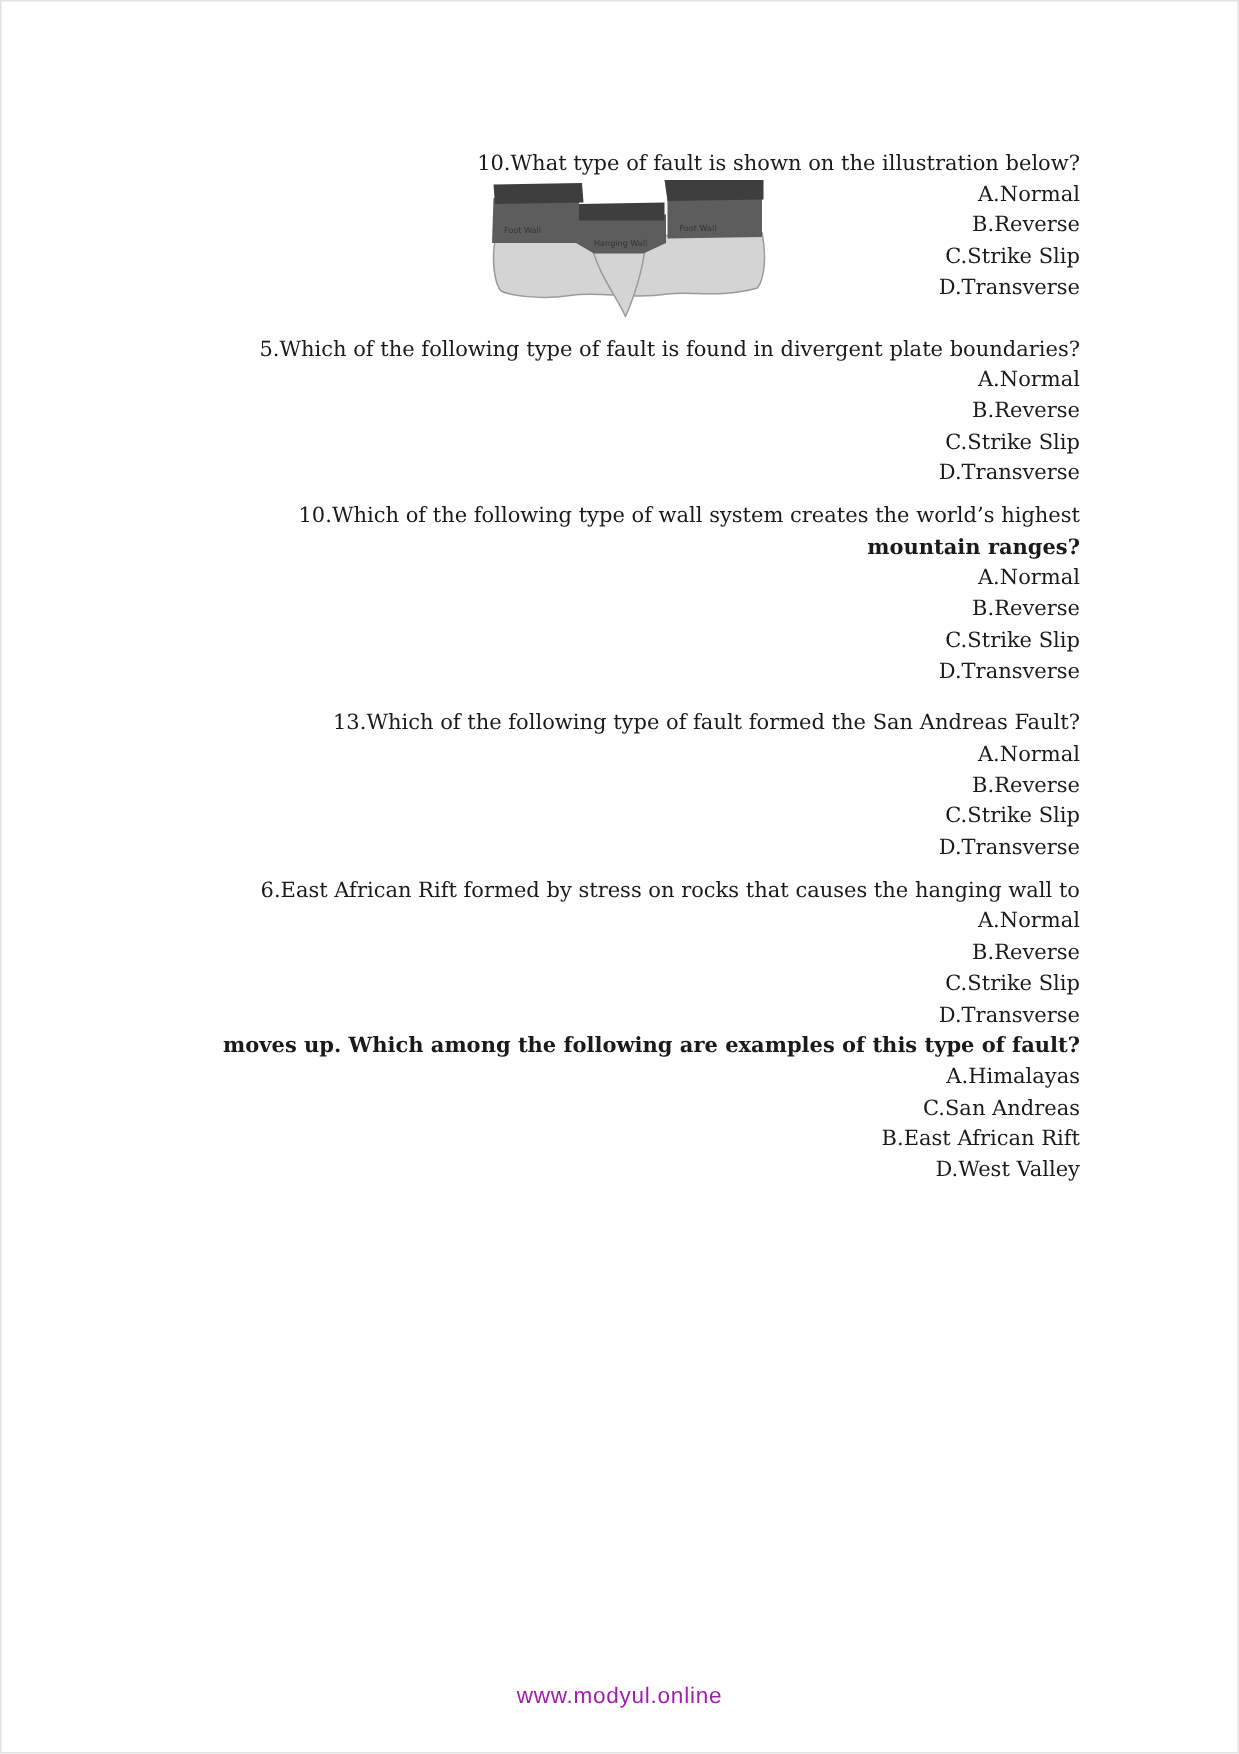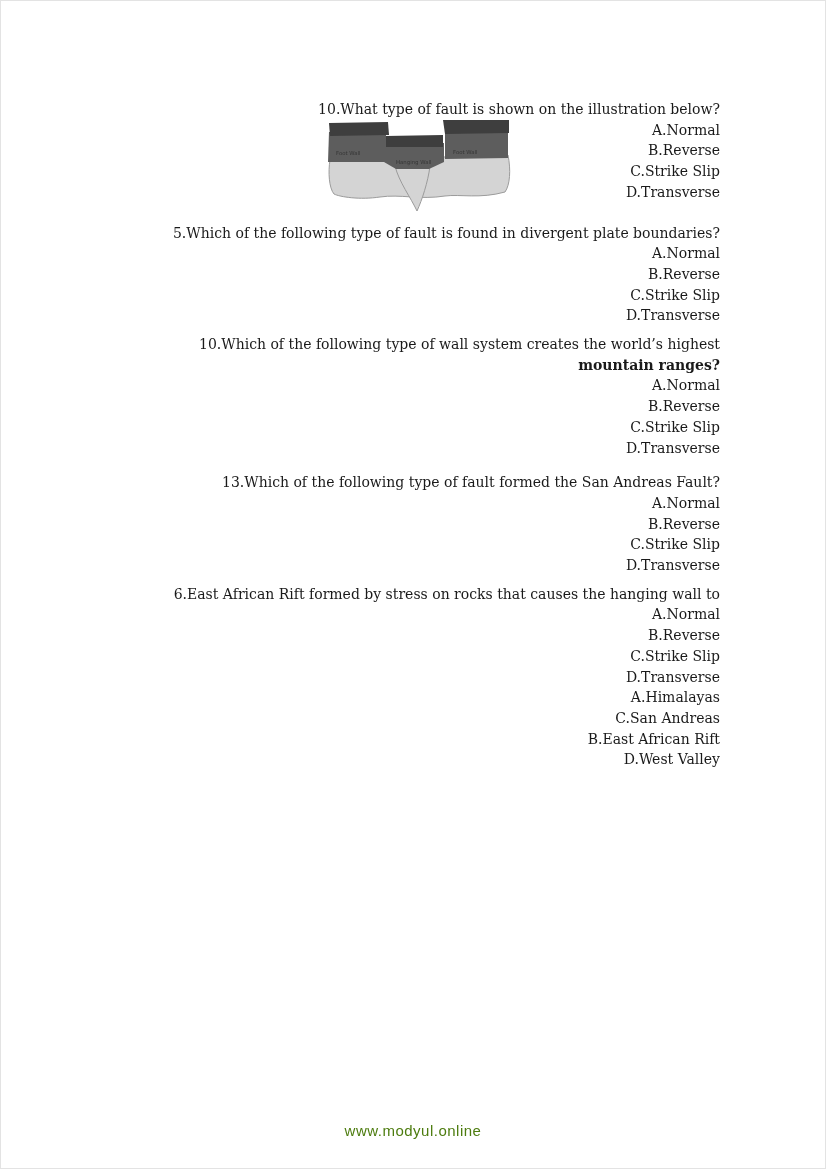--- a/index.html
+++ b/index.html
@@ -120,20 +120,21 @@
     <div class="options">
         <div class="opt"><span class="letter">A.</span><span class="otext">Normal</span></div>
         <div class="opt"><span class="letter">B.</span><span class="otext">Reverse</span></div>
         <div class="opt"><span class="letter">C.</span><span class="otext">Strike Slip</span></div>
         <div class="opt"><span class="letter">D.</span><span class="otext">Transverse</span></div>
       </div>
   </div>
 
   <div class="question q5">
     <div class="qlines">
+        <div class="qline cont"><span>moves up. Which among the following are examples of this type of fault?</span></div>
       </div>
     <div class="options">
         <div class="opt"><span class="letter">A.</span><span class="otext">Himalayas</span></div>
         <div class="opt"><span class="letter">C.</span><span class="otext">San Andreas</span></div>
         <div class="opt"><span class="letter">B.</span><span class="otext">East African Rift</span></div>
         <div class="opt"><span class="letter">D.</span><span class="otext">West Valley</span></div>
       </div>
   </div>
 </div>
 
@@ -162,13 +163,13 @@
   <path d="M60,18 L117,17 L117,29 L60,29 Z" fill="#3e3e3e"></path>
 
   <path d="M119,14 L182,13 L182,40 L119,41 Z" fill="#5d5d5d"></path>
   <path d="M117,2 L183,2 L183,15 L119,16 Z" fill="#3e3e3e"></path>
 
   <text x="10" y="37" fill="#2e2e2e">Foot Wall</text>
   <text x="70" y="46" fill="#2e2e2e">Hanging Wall</text>
   <text x="127" y="36" fill="#2e2e2e">Foot Wall</text>
 </svg>
 
-<div class="footer" style="color: #4d7c0f;">www.modyul.online</div>
+<div class="footer" style="color: #a21caf;">www.modyul.online</div>
 
 </body></html>

